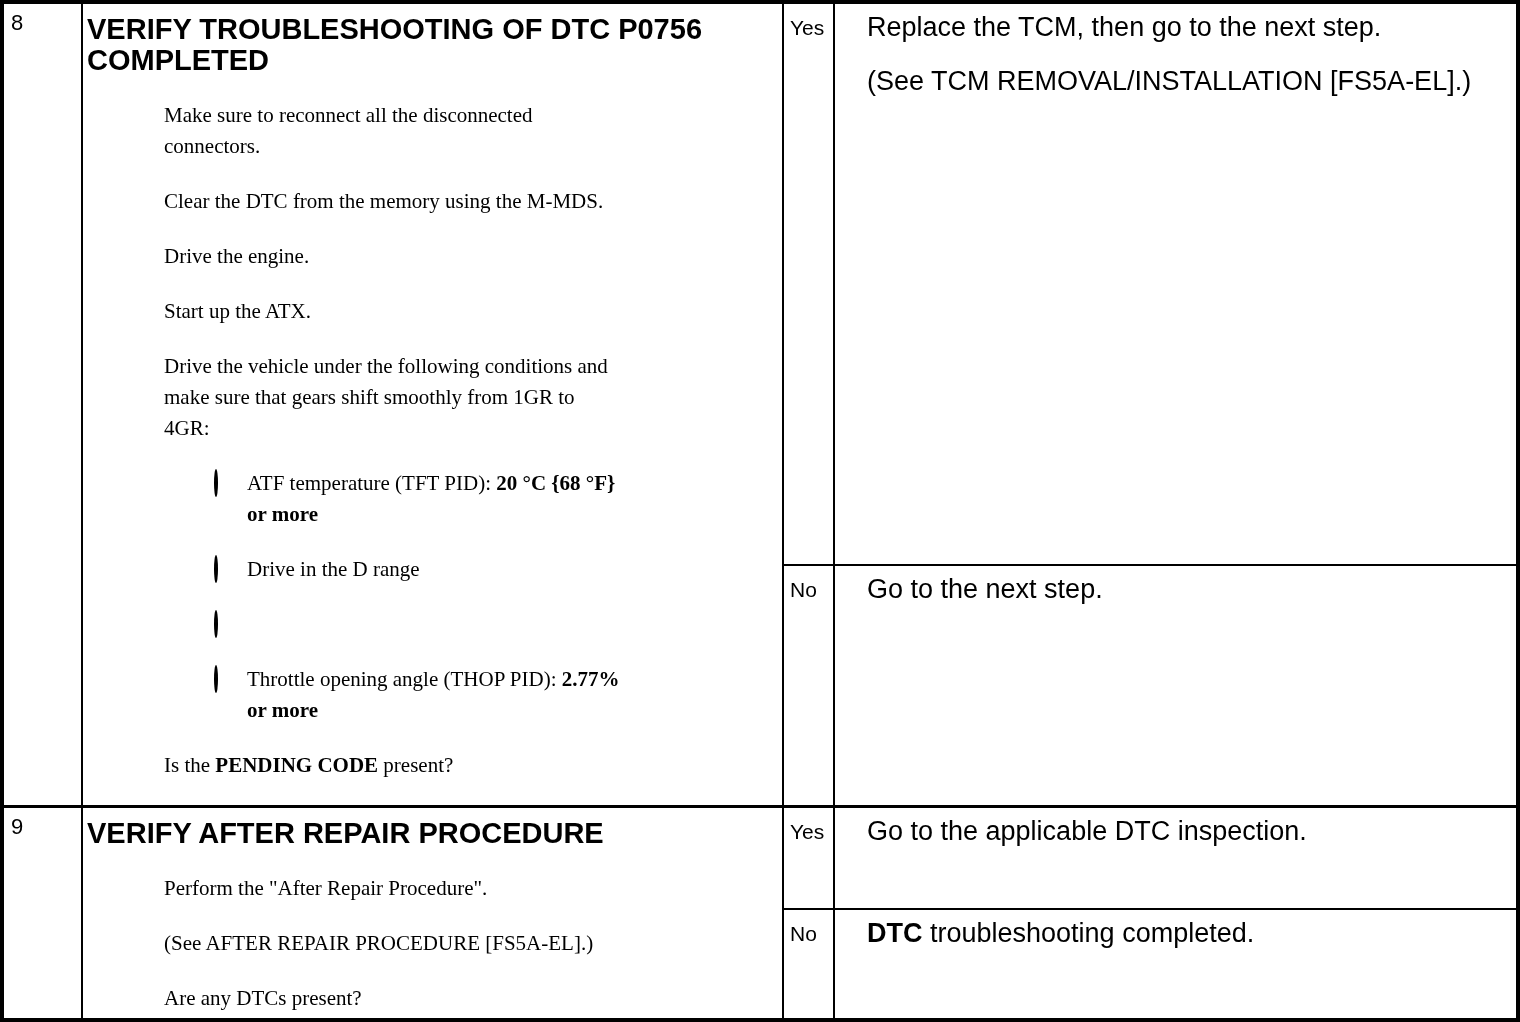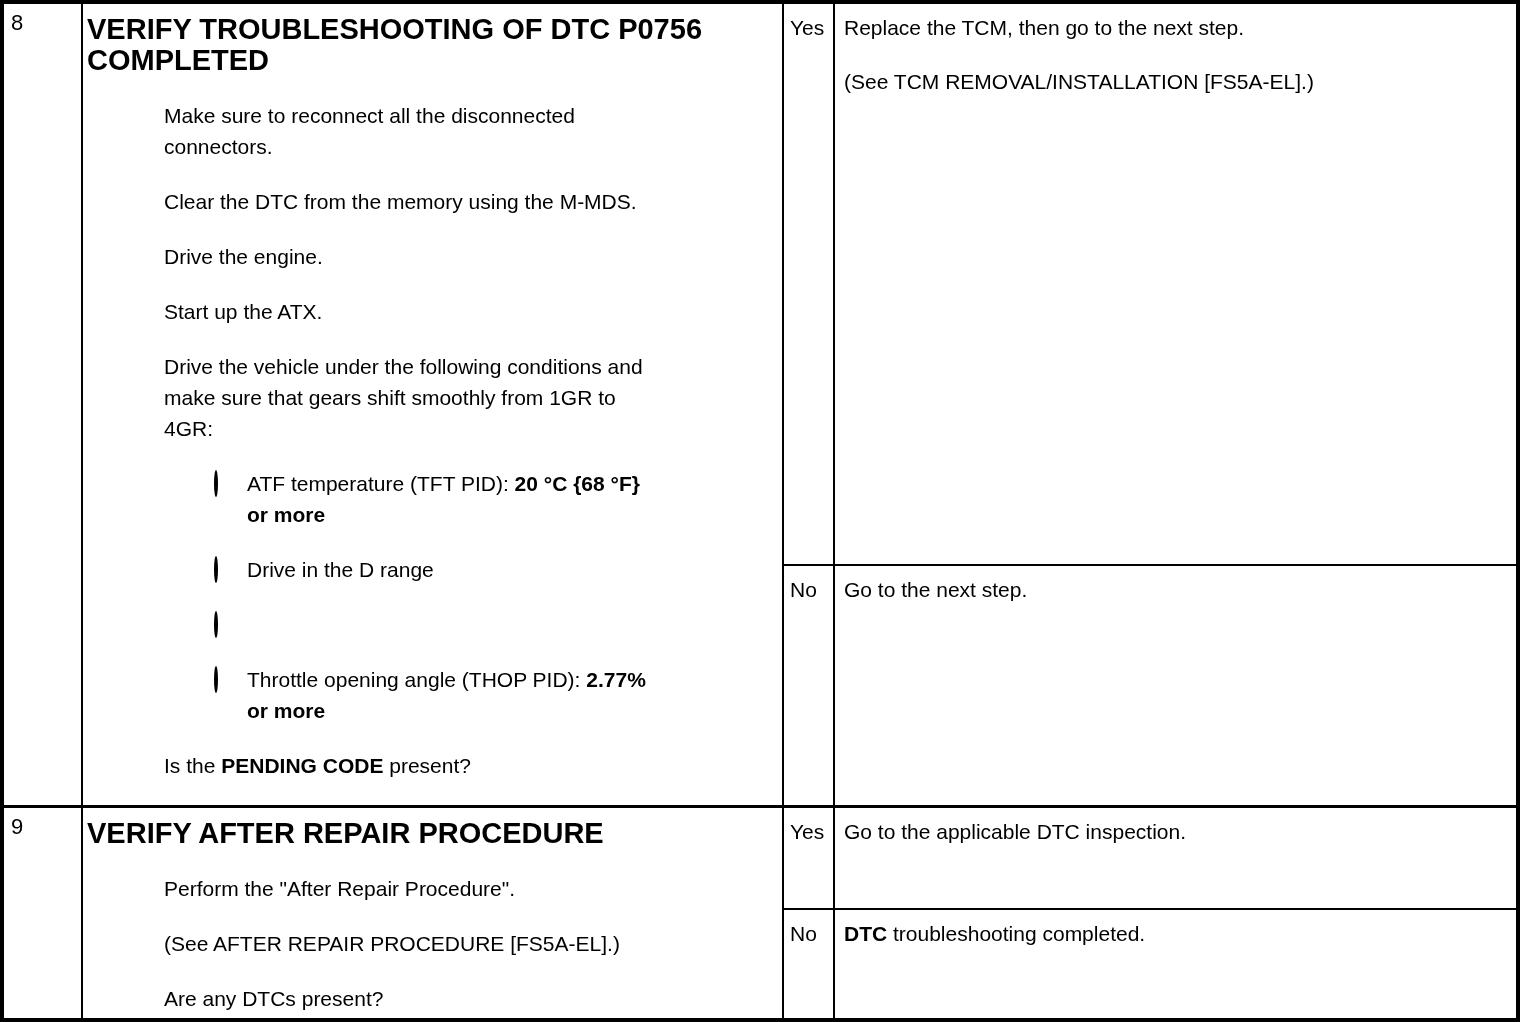--- a/index.html
+++ b/index.html
@@ -28,54 +28,55 @@
     font-size: 22px;
     line-height: 28px;
   }
   .action-col {
     flex: 0 0 701px;
     box-sizing: border-box;
     border-right: 2px solid #000;
     padding: 8px 14px 0 4px;
   }
   .result-col { flex: 1; display: flex; flex-direction: column; box-sizing: border-box; }
-  .rsub { display: flex; box-sizing: border-box; }
+  .rsub { display: flex; box-sizing: border-box; gap: 23px; }
   .trow-8 .rsub-yes { height: 562px; border-bottom: 2px solid #000; }
   .trow-8 .rsub-no  { flex: 1; }
   .trow-9 .rsub-yes { height: 102px; border-bottom: 2px solid #000; }
   .trow-9 .rsub-no  { flex: 1; }
   .yn-col {
     flex: 0 0 51px;
     box-sizing: border-box;
     border-right: 2px solid #000;
     padding: 8px 0 0 6px;
     font-size: 21px;
     line-height: 31px;
   }
   .ract {
     flex: 1;
     box-sizing: border-box;
     padding: 8px 14px 0 9px;
-    font-size: 21px;
+    font-size: 27px;
     line-height: 31px;
   }
   .ract .ref { margin-top: 23px; }
 
   .cell-title {
     font-weight: bold;
     font-size: 29px;
     line-height: 31px;
     white-space: pre-line;
     margin-top: 2px;
   }
   .bullet {
     display: flex;
     margin-top: 24px;
     font-size: 21px;
     line-height: 31px;
+    font-family: Liberation Serif, serif;
   }
   .bullet.l1 { padding-left: 47px; }
   .bullet.l2 { padding-left: 127px; }
   .bullet.lref { padding-left: 77px; display: block; }
   .marker { flex: 0 0 30px; }
   .bullet.l2 .marker { flex: 0 0 33px; }
   .disc {
     width: 11px; height: 11px;
     background: #000; border-radius: 50%;
     margin-top: 10px;

